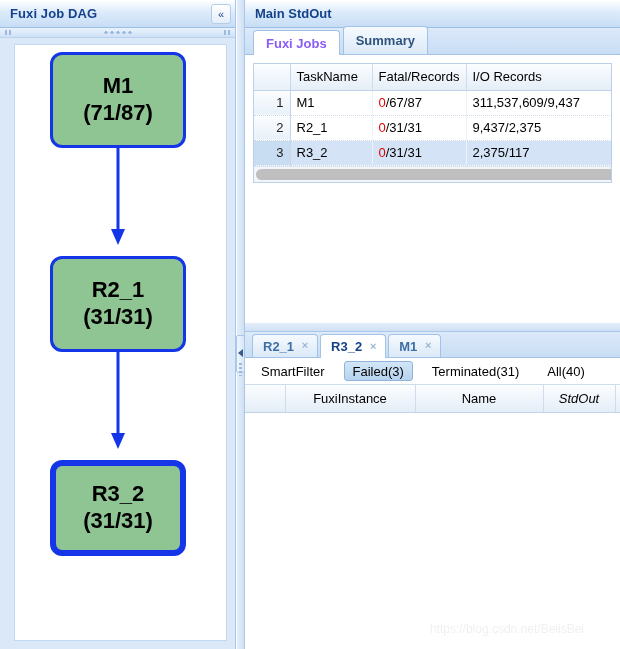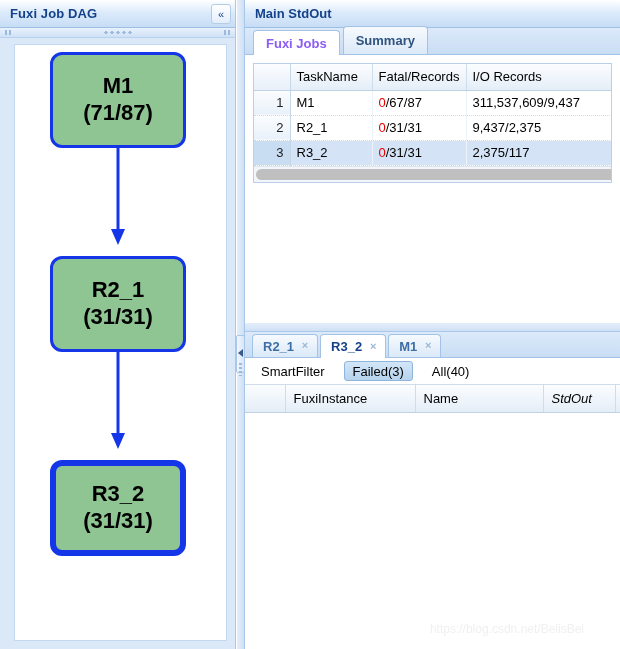--- a/index.html
+++ b/index.html
@@ -427,21 +427,21 @@
     table-layout: fixed;
     width: 420px;
     font-size: 13px;
   }
   table.logtable th {
     height: 27px;
     background: linear-gradient(to bottom, #fbfdff, #e4edf7);
     border-right: 1px solid #cdddec;
     border-bottom: 1px solid #c0d3e6;
     font-weight: normal;
-    text-align: left;
+    text-align: center;
     padding: 0 8px;
     white-space: nowrap;
     overflow: hidden;
     box-sizing: border-box;
   }
   .lc-blank { width: 40px; }
   .lc-inst { width: 130px; }
   .lc-log { width: 128px; }
   .lc-out { width: 72px; font-style: italic; }
   .lc-err { width: 50px; }
@@ -584,20 +584,23 @@
       </div>
 
       <div class="filterbar">
         <div class="fbtn">
           <span>SmartFilter</span>
         </div>
         <div class="fbtn active">
           <span>Failed(3)</span>
         </div>
         <div class="fbtn">
+          <span>Terminated(31)</span>
+        </div>
+        <div class="fbtn">
           <span>All(40)</span>
         </div>
       </div>
 
       <div class="loggrid">
         <table class="logtable">
           <thead>
             <tr>
               <th class="lc-blank"></th>
               <th class="lc-inst">FuxiInstance</th>

